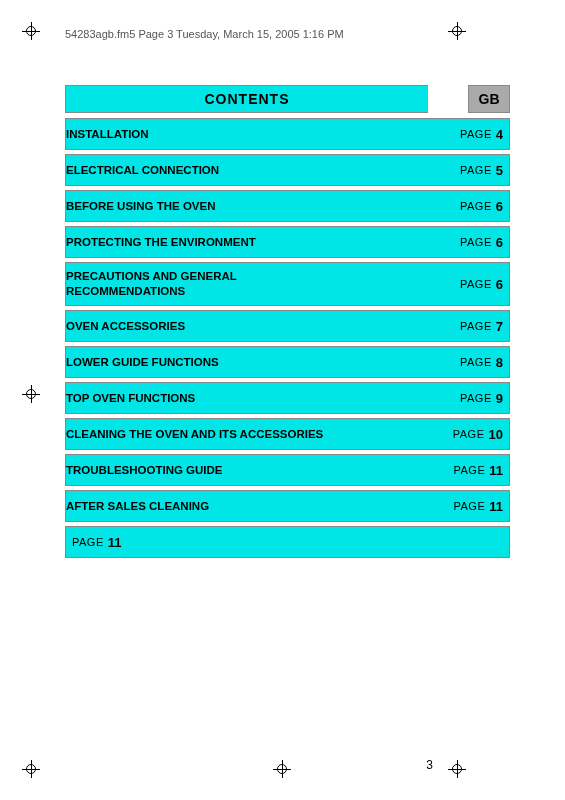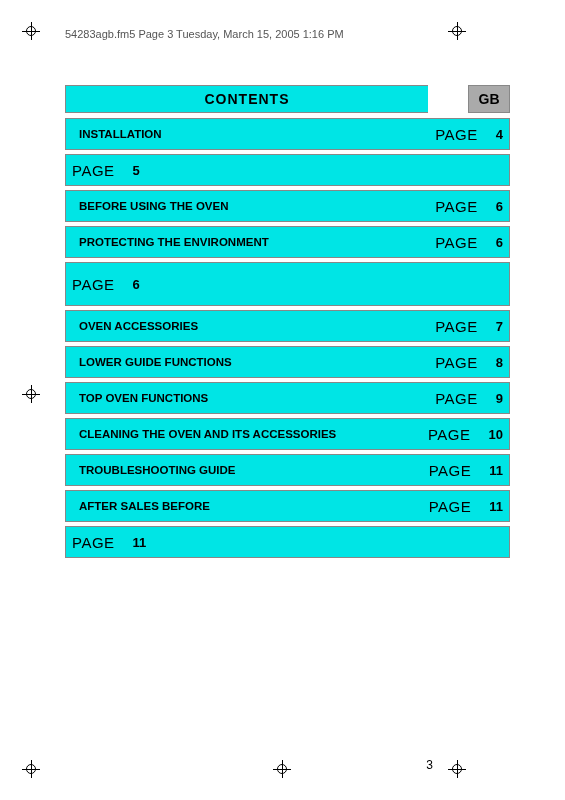--- a/index.html
+++ b/index.html
@@ -106,37 +106,37 @@
       min-height: 32px;
       border: 1px solid #888;
       background: #00e5e5;
       align-items: center;
     }
     .toc-item-tall {
       min-height: 44px;
     }
     .toc-label {
       flex: 1;
-      padding: 5px 13px;
+      padding: 5px 0;
       font-weight: bold;
       font-size: 11.5px;
       color: #000;
       line-height: 1.3;
     }
     .toc-page {
       display: flex;
       align-items: center;
       padding: 5px 6px;
       font-size: 11px;
       white-space: nowrap;
       color: #000;
     }
     .toc-page-word {
-      font-size: 15px;
-      margin-right: 18px;
+      font-size: 11px;
+      margin-right: 4px;
       font-weight: normal;
       text-transform: uppercase;
       letter-spacing: 0.5px;
     }
     .toc-page-num {
       font-weight: bold;
       font-size: 13px;
     }
 
     .page-number {
@@ -194,40 +194,42 @@
 
     <div id="toc-container">
         <div class="toc-item">
           <div class="toc-label">INSTALLATION</div>
           <div class="toc-page">
             <span class="toc-page-word">PAGE</span>
             <span class="toc-page-num">4</span>
           </div>
         </div>
         <div class="toc-item">
+          <div class="toc-label">ELECTRICAL CONNECTION</div>
           <div class="toc-page">
             <span class="toc-page-word">PAGE</span>
             <span class="toc-page-num">5</span>
           </div>
         </div>
         <div class="toc-item">
           <div class="toc-label">BEFORE USING THE OVEN</div>
           <div class="toc-page">
             <span class="toc-page-word">PAGE</span>
             <span class="toc-page-num">6</span>
           </div>
         </div>
         <div class="toc-item">
           <div class="toc-label">PROTECTING THE ENVIRONMENT</div>
           <div class="toc-page">
             <span class="toc-page-word">PAGE</span>
             <span class="toc-page-num">6</span>
           </div>
         </div>
         <div class="toc-item toc-item-tall">
+          <div class="toc-label">PRECAUTIONS AND GENERAL<br>RECOMMENDATIONS</div>
           <div class="toc-page">
             <span class="toc-page-word">PAGE</span>
             <span class="toc-page-num">6</span>
           </div>
         </div>
         <div class="toc-item">
           <div class="toc-label">OVEN ACCESSORIES</div>
           <div class="toc-page">
             <span class="toc-page-word">PAGE</span>
             <span class="toc-page-num">7</span>
@@ -255,21 +257,21 @@
           </div>
         </div>
         <div class="toc-item">
           <div class="toc-label">TROUBLESHOOTING GUIDE</div>
           <div class="toc-page">
             <span class="toc-page-word">PAGE</span>
             <span class="toc-page-num">11</span>
           </div>
         </div>
         <div class="toc-item">
-          <div class="toc-label">AFTER SALES BEFORE</div>
+          <div class="toc-label">AFTER SALES CLEANING</div>
           <div class="toc-page">
             <span class="toc-page-word">PAGE</span>
             <span class="toc-page-num">11</span>
           </div>
         </div>
         <div class="toc-item">
           <div class="toc-page">
             <span class="toc-page-word">PAGE</span>
             <span class="toc-page-num">11</span>
           </div>

